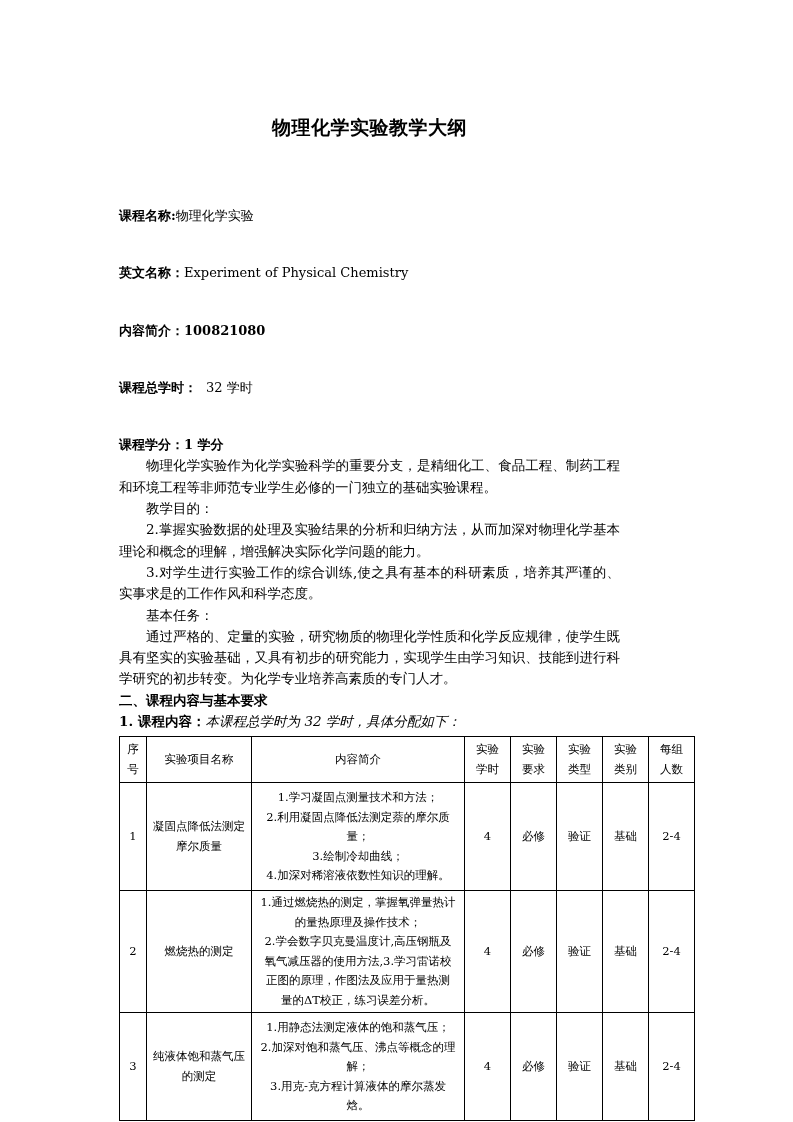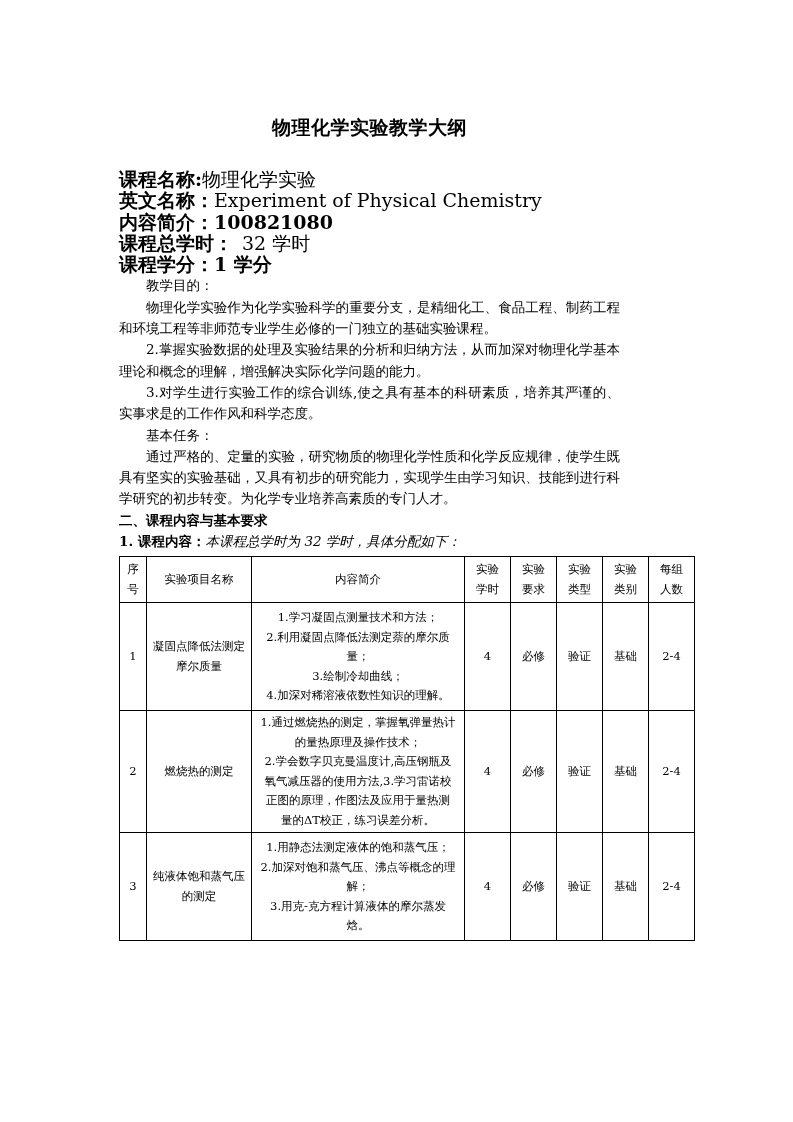--- a/index.html
+++ b/index.html
@@ -37,23 +37,24 @@
   }
 
   .spacer-after-title { height: 27px; }
 
   .meta-list {
     margin: 0;
     padding: 0;
     list-style: none;
   }
   .meta-row {
-    font-size: 19px;
+    font-size: 13px;
     line-height: 21.3px;
     white-space: nowrap;
+    margin-top: 36px;
   }
   .meta-label {
     font-weight: bold;
   }
   .meta-value {
     font-weight: normal;
   }
   .meta-value.bold {
     font-weight: bold;
   }
@@ -166,22 +167,22 @@
     </div>
 
     <div class="meta-row">
       <span class="meta-label">课程学分：</span><span class="meta-value bold">1 学分</span>
     </div>
 
 
   </div>
 
 
+  <p class="body-para">物理化学实验作为化学实验科学的重要分支，是精细化工、食品工程、制药工程和环境工程等非师范专业学生必修的一门独立的基础实验课程。</p>
   <p class="body-para">教学目的：</p>
-  <p class="body-para">物理化学实验作为化学实验科学的重要分支，是精细化工、食品工程、制药工程和环境工程等非师范专业学生必修的一门独立的基础实验课程。</p>
   <p class="body-para">2.掌握实验数据的处理及实验结果的分析和归纳方法，从而加深对物理化学基本理论和概念的理解，增强解决实际化学问题的能力。</p>
   <p class="body-para">3.对学生进行实验工作的综合训练,使之具有基本的科研素质，培养其严谨的、实事求是的工作作风和科学态度。</p>
   <p class="body-para">基本任务：</p>
   <p class="body-para">通过严格的、定量的实验，研究物质的物理化学性质和化学反应规律，使学生既具有坚实的实验基础，又具有初步的研究能力，实现学生由学习知识、技能到进行科学研究的初步转变。为化学专业培养高素质的专门人才。</p>
 
   <div class="section-heading">二、课程内容与基本要求</div>
 
   <div class="subsection-line">
     <span class="subsection-num">1.</span><span class="subsection-label">课程内容：</span><span class="subsection-text">本课程总学时为 32 学时，具体分配如下：</span>
   </div>

